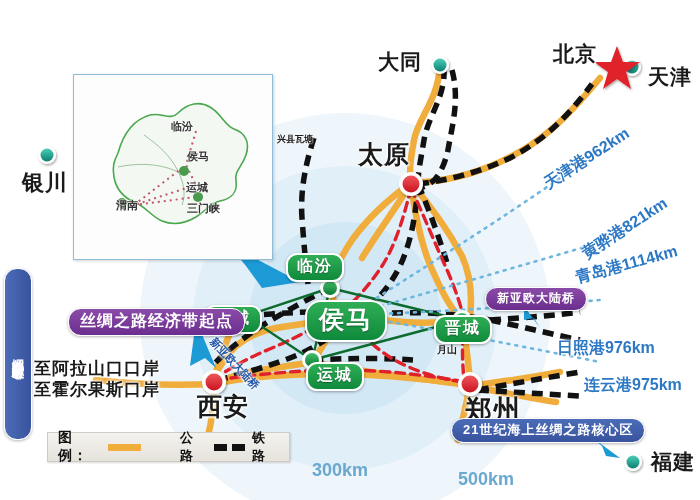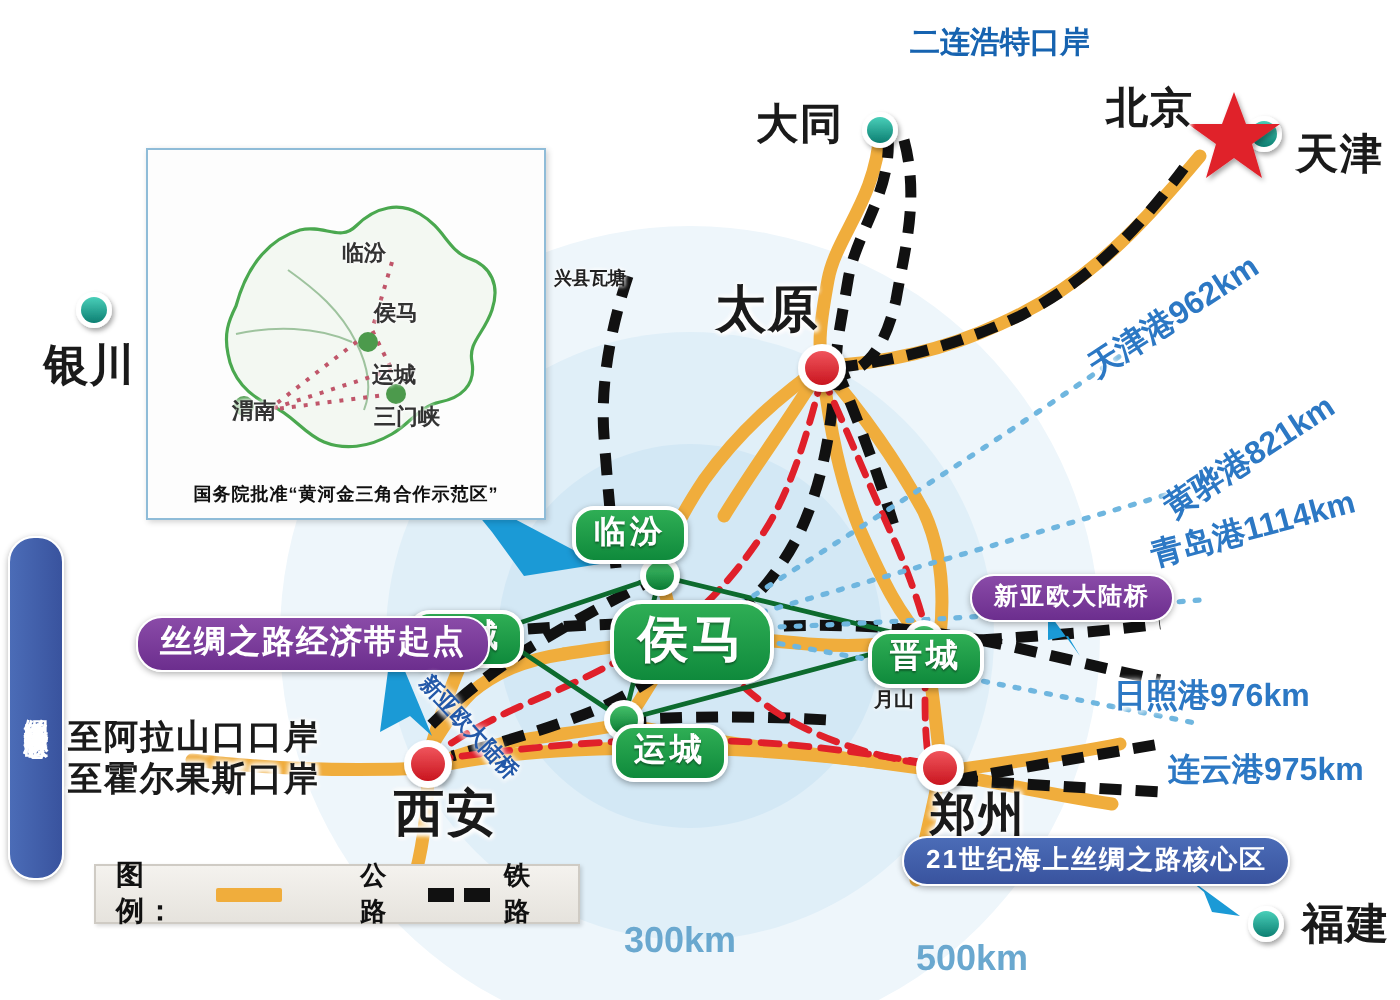--- a/index.html
+++ b/index.html
@@ -277,38 +277,36 @@
     </g>
     <circle cx="110" cy="96" r="5" fill="#4c9a4c"></circle>
     <circle cx="124" cy="122" r="5" fill="#4c9a4c"></circle>
     <circle cx="48" cy="128" r="5" fill="#4c9a4c"></circle>
   </svg>
   <span class="inset-lbl" style="left:97px;top:44px;">临汾</span>
   <span class="inset-lbl" style="left:113px;top:74px;">侯马</span>
   <span class="inset-lbl" style="left:112px;top:105px;">运城</span>
   <span class="inset-lbl" style="left:42px;top:123px;">渭南</span>
   <span class="inset-lbl" style="left:113px;top:126px;">三门峡</span>
-  <div id="inset-caption">国务院批准“黄河金三角合作示范区”</div>
 </div>
 
 <div class="abs" id="corridor-pill">
   <span>丝绸之路经济带核心区</span>
 </div>
 
 <div class="abs blue-title" style="left:455px;top:12px;font-size:15px;line-height:19px;">
-  <div>二连浩特口岸</div>
 </div>
 
 <div class="abs city-black" style="left:22px;top:168px;font-size:22px;">银川</div>
 <div class="abs city-black" style="left:378px;top:48px;font-size:21px;">大同</div>
 <div class="abs city-black" style="left:358px;top:138px;font-size:25px;">太原</div>
 <div class="abs city-black" style="left:553px;top:40px;font-size:21px;">北京</div>
 <div class="abs city-black" style="left:648px;top:63px;font-size:21px;">天津</div>
 <div class="abs city-black" style="left:197px;top:390px;font-size:25px;">西安</div>
-<div class="abs city-black" style="left:465px;top:392px;font-size:23px;">郑州</div>
+<div class="abs city-black" style="left:465px;top:392px;font-size:27px;">郑州</div>
 <div class="abs city-black" style="left:651px;top:448px;font-size:21px;">福建</div>
 <div class="abs tiny-black" style="left:277px;top:133px;font-size:9px;">兴县瓦塘</div>
 <div class="abs tiny-black" style="left:437px;top:343px;font-size:10px;">月山</div>
 
 <div class="abs" style="left:286px;top:253px;">
   <span class="city-green" style="font-size:16px;">临汾</span>
 </div>
 <div class="abs" style="left:204px;top:305px;">
   <span class="city-green" style="font-size:16px;">韩城</span>
 </div>

